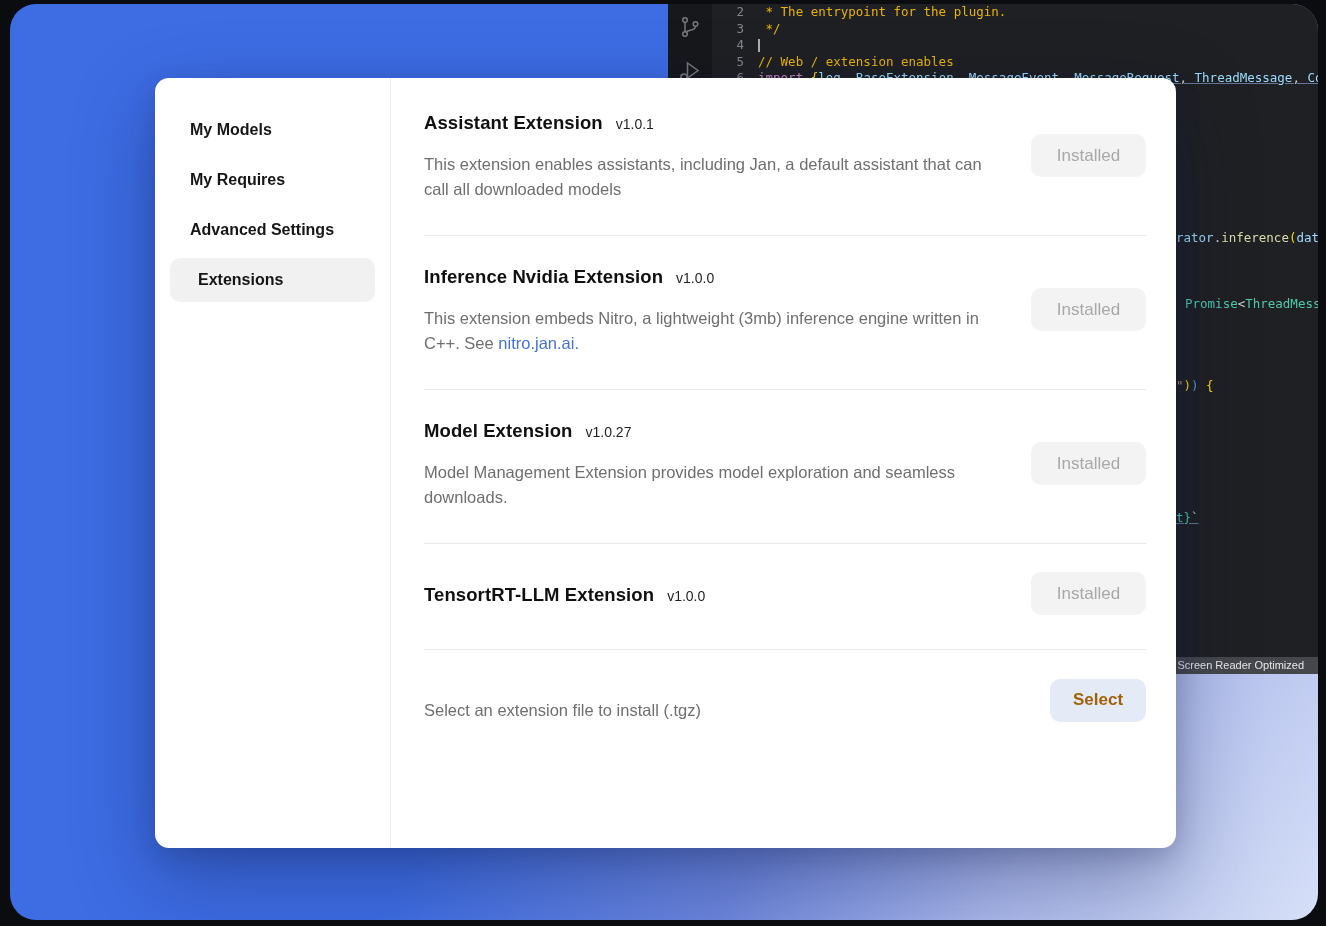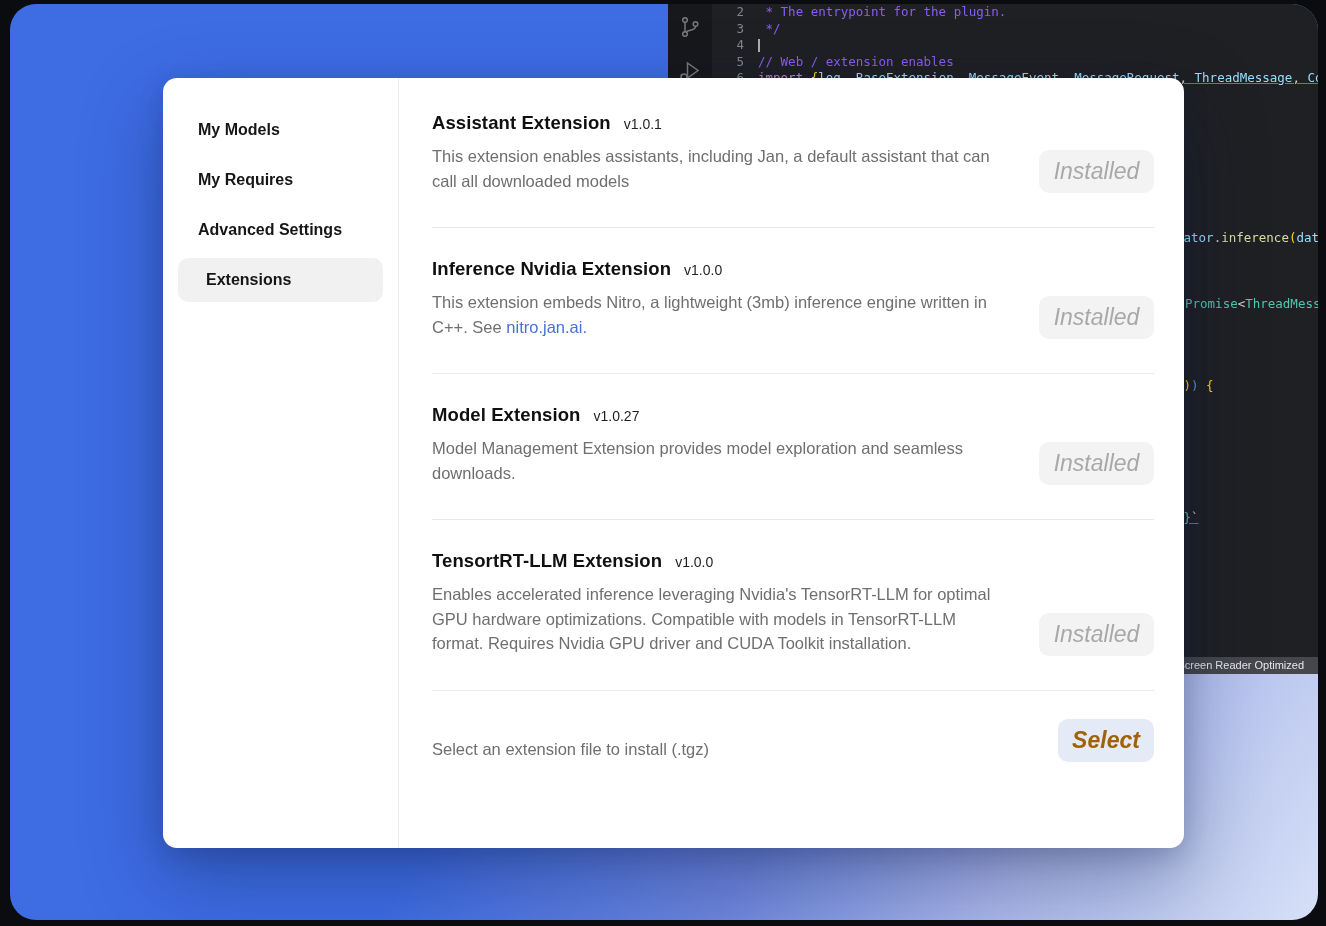--- a/index.html
+++ b/index.html
@@ -17,52 +17,52 @@
     background:#1f2023; font-family:"DejaVu Sans Mono", monospace; font-size:12.5px; color:#cfcfcf; }
   .activity-bar { position:absolute; left:0; top:0; width:44px; height:100%; background:#17181b;
     display:flex; flex-direction:column; align-items:center; padding-top:10px; gap:18px; }
   .act-icon { width:26px; height:26px; display:flex; align-items:center; justify-content:center; opacity:.75; }
   .code-area { position:absolute; left:44px; top:0; right:0; bottom:17px; }
   .code-line { display:flex; height:16.5px; line-height:16.5px; white-space:pre; }
   .code-line .num { width:46px; text-align:right; padding-right:14px; color:#80868d; flex:none; }
   .cursor { display:inline-block; width:2px; height:13px; background:#aeafad; vertical-align:middle; }
   .frag { position:absolute; white-space:pre; line-height:16.5px; }
   .u span { text-decoration:underline; text-decoration-color:rgba(160,190,255,.55); }
-  .c-comment{color:#8b5cf6} .c-keyword{color:#c586c0} .c-var{color:#9cdcfe}
+  .c-comment{color:#eab308} .c-keyword{color:#c586c0} .c-var{color:#9cdcfe}
   .c-plain{color:#cfcfcf} .c-bracket{color:#ffd70a} .c-blue{color:#569cd6}
   .c-fn{color:#dcdcaa} .c-type{color:#4ec9b0} .c-string{color:#ce9178}
   .status-bar { position:absolute; left:0; right:0; bottom:0; height:17px; background:#222327;
     display:flex; justify-content:flex-end; align-items:center;
     font-family:"Liberation Sans", sans-serif; font-size:11px; color:#b5b5b5; }
   .status-seg { background:#45474c; color:#e9e9e9; height:17px; line-height:17px;
     padding:0 14px 0 10px; margin-left:13px; }
 
   
-  .modal { position:absolute; left:153px; top:74px; width:1021px; height:770px; background:#ffffff;
+  .modal { position:absolute; left:145px; top:74px; width:1021px; height:770px; background:#ffffff;
     border-radius:14px; box-shadow:0 30px 80px rgba(15,25,70,.35), 0 8px 24px rgba(15,25,70,.18);
     display:flex; overflow:hidden; }
   .sidebar { width:236px; flex:none; border-right:1px solid #ececec; padding-top:30px; }
   .side-item { width:205px; margin:0 0 6px 15px; height:44px; border-radius:10px;
     display:flex; align-items:center; padding-left:20px;
     font-size:16px; font-weight:700; color:#161616; cursor:pointer; }
   .side-item.active { background:#f1f1f2;padding-left:28px; }
 
   .content { flex:1; padding:34px 30px 0 33px; }
-  .x-section { display:flex; justify-content:space-between; align-items:flex-end;
+  .x-section { display:flex; justify-content:space-between; align-items:center;
     padding:30px 0 34px; border-bottom:1px solid #e9e9e9; }
   .x-section.first { padding-top:0; }
   .x-section.last { border-bottom:none; padding-bottom:28px; }
   .x-left { max-width:585px; }
   .x-title-row { display:flex; align-items:baseline; gap:13px; }
   .x-title { font-size:18.5px; font-weight:700; color:#101010; letter-spacing:.1px; }
   .x-version { font-size:14px; font-weight:400; color:#1f1f1f; }
-  .x-desc { margin-top:10px; font-size:16.5px; line-height:24.5px; color:#6f6f6f; max-width:578px; }
+  .x-desc { margin-top:18px; font-size:16.5px; line-height:24.5px; color:#6f6f6f; max-width:578px; }
   .x-link { color:#4672d3; text-decoration:none; cursor:pointer; }
-  .btn { border:none; border-radius:10px; height:43px; font-size:23px; cursor:pointer;
-    font-family:"Liberation Sans", sans-serif; flex:none; margin-top:-2px;font-style:italic; }
+  .btn { border:none; border-radius:10px; height:43px; font-size:17px; cursor:pointer;
+    font-family:"Liberation Sans", sans-serif; flex:none; margin-top:-2px; }
   .btn-gray { background:#f3f3f3; color:#a8a8a8; font-weight:500; width:115px; }
   .btn-blue { background:#e4eaf6; color:#a16207; font-weight:700; width:96px; }
 </style>
 </head>
 <body>
 
 <div class="canvas">
   <div class="bg-card">
 
     <div class="editor">
@@ -146,21 +146,20 @@
               <p class="x-desc"><span>Model Management Extension provides model exploration and seamless downloads.</span></p>
             </div>
             <button class="btn btn-gray">Installed</button>
           </section>
           <section class="x-section">
             <div class="x-left">
               <div class="x-title-row">
                 <span class="x-title">TensortRT-LLM Extension</span>
                 <span class="x-version">v1.0.0</span>
               </div>
-              <p class="x-desc"><span>Enables accelerated inference leveraging Nvidia's TensorRT-LLM for optimal GPU hardware optimizations. Compatible with models in TensorRT-LLM format. Requires Nvidia GPU driver and CUDA Toolkit installation.</span></p>
             </div>
             <button class="btn btn-gray">Installed</button>
           </section>
           <section class="x-section last">
             <div class="x-left">
               <p class="x-desc"><span>Select an extension file to install (.tgz)</span></p>
             </div>
             <button class="btn btn-blue">Select</button>
           </section>
         </div>

